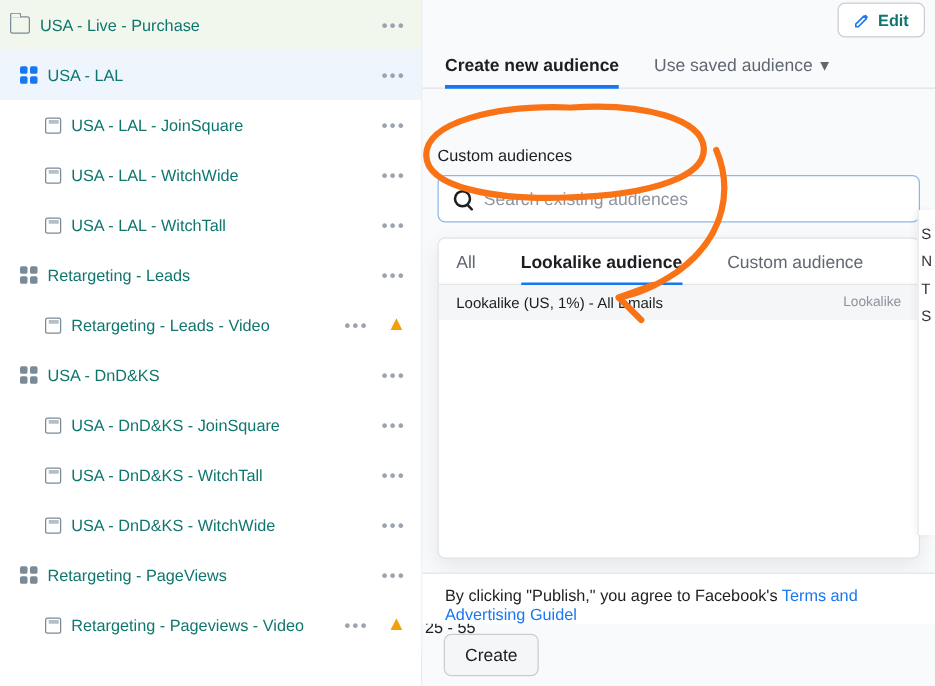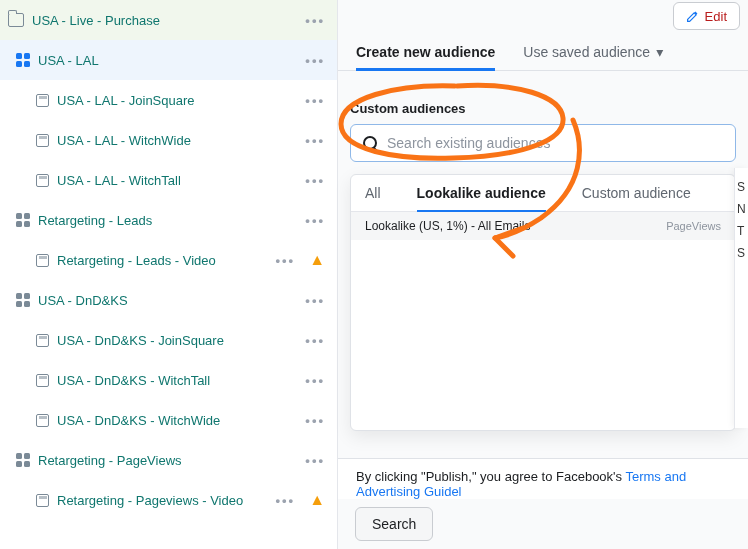--- a/index.html
+++ b/index.html
@@ -22,31 +22,31 @@
   .grid-icon { width:14px; height:14px; display:grid; grid-template-columns:1fr 1fr; grid-template-rows:1fr 1fr; gap:2px; }
   .grid-icon span { border-radius:1.5px; }
   .grid-icon.grey span { background:#7b8a97; }
   .grid-icon.blue span { background:#1877f2; }
 
   .card-icon { width:13px; height:13px; border:1.5px solid #7b8a97; border-radius:2px; position:relative; }
   .card-icon::before { content:""; position:absolute; top:1.5px; left:1.5px; right:1.5px; height:3px; background:#7b8a97; opacity:.55; }
 
   .main { position:absolute; left:338px; top:0; right:0; height:549px; background:#f9fafb; }
 
-  .edit-btn { position:absolute; top:2px; right:8px; height:28px; border:1px solid #c9ccd1; border-radius:6px; background:#fff; color:#b91c1c; display:flex; align-items:center; gap:6px; padding:0 12px; font-size:13px; font-weight:400; cursor:pointer; }
+  .edit-btn { position:absolute; top:2px; right:8px; height:28px; border:1px solid #c9ccd1; border-radius:6px; background:#fff; color:#0f766e; display:flex; align-items:center; gap:6px; padding:0 12px; font-size:13px; font-weight:700; cursor:pointer; }
   .pencil { width:13px; height:13px; }
 
   .tabs1 { display:flex; gap:28px; padding:44px 0 0 18px; font-size:14px; }
   .tabs1 .t { padding-bottom:8px; cursor:pointer; color:#606770; }
   .tabs1 .t.active { color:#1c1e21; font-weight:600; border-bottom:3px solid #1877f2; }
   .tabs1 .caret { margin-left:6px; }
 
   .divider { border-bottom:1px solid #dfe2e7; margin-top:-1px; }
 
-  .section-label { font-weight:700; font-size:13px; margin:30px 0 8px 12px; color:#1c1e21; }
+  .section-label { font-weight:400; font-size:13px; margin:46px 0 8px 12px; color:#1c1e21; }
 
   .search-wrap { margin:0 12px; border:1px solid #8fb8e8; border-radius:6px; height:38px; display:flex; align-items:center; padding:0 12px; gap:10px; background:#fff; }
   .search-wrap input { flex:1; border:none; outline:none; font-size:14px; background:transparent; }
   .search-wrap input::placeholder { color:#8d949e; }
   .mag { width:14px; height:14px; border:2px solid #1c1e21; border-radius:50%; position:relative; }
   .mag::after { content:""; position:absolute; width:6px; height:2px; background:#1c1e21; transform:rotate(45deg); bottom:-3px; right:-4px; border-radius:2px; }
 
   .dropdown { margin:12px 12px 0 12px; border:1px solid #dfe2e7; border-radius:6px; background:#fff; box-shadow:0 6px 18px rgba(0,0,0,.08); overflow:hidden; }
   .tabs2 { display:flex; gap:36px; padding:10px 14px 0 14px; font-size:14px; border-bottom:1px solid #e4e6eb; }
   .tabs2 .t2 { padding-bottom:10px; cursor:pointer; color:#606770; position:relative; }
@@ -189,21 +189,21 @@
   </div>
 
   <div class="dropdown">
     <div class="tabs2">
       <div class="t2">All</div>
       <div class="t2 active">Lookalike audience</div>
       <div class="t2">Custom audience</div>
     </div>
     <div class="dd-row">
       <span>Lookalike (US, 1%) - All Emails</span>
-      <span class="typ">PageViews</span>
+      <span class="typ">Lookalike</span>
     </div>
     <div class="dd-body"></div>
   </div>
 
   <div class="right-panel">
     <div>S</div>
     <div>N</div>
     <div>T</div>
     <div>S</div>
   </div>
@@ -211,21 +211,21 @@
   <div class="age-block">
     <div class="age-label">Age</div>
     <div class="age-val">25 - 55</div>
   </div>
 
   <div class="publish-bar">
     <span>By clicking "Publish," you agree to Facebook's </span><a href="#">Terms and Advertising Guidel</a>
   </div>
 </div>
 
-<button class="close-btn">Search</button>
+<button class="close-btn">Create</button>
 
 <div class="anno" style="left:335px; top:78px; width:270px; height:190px;">
   <svg viewBox="0 0 270 190">
     <path d="M120 8 C60 6 6 20 6 46 C6 72 60 82 118 80 C190 78 230 62 228 40 C226 18 182 4 122 8"></path>
     <path d="M238 42 C250 70 248 110 206 140 C188 152 172 158 160 160"></path>
     <path d="M160 160 L188 150 M160 160 L178 178"></path>
   </svg>
 </div>
 
 </body></html>

